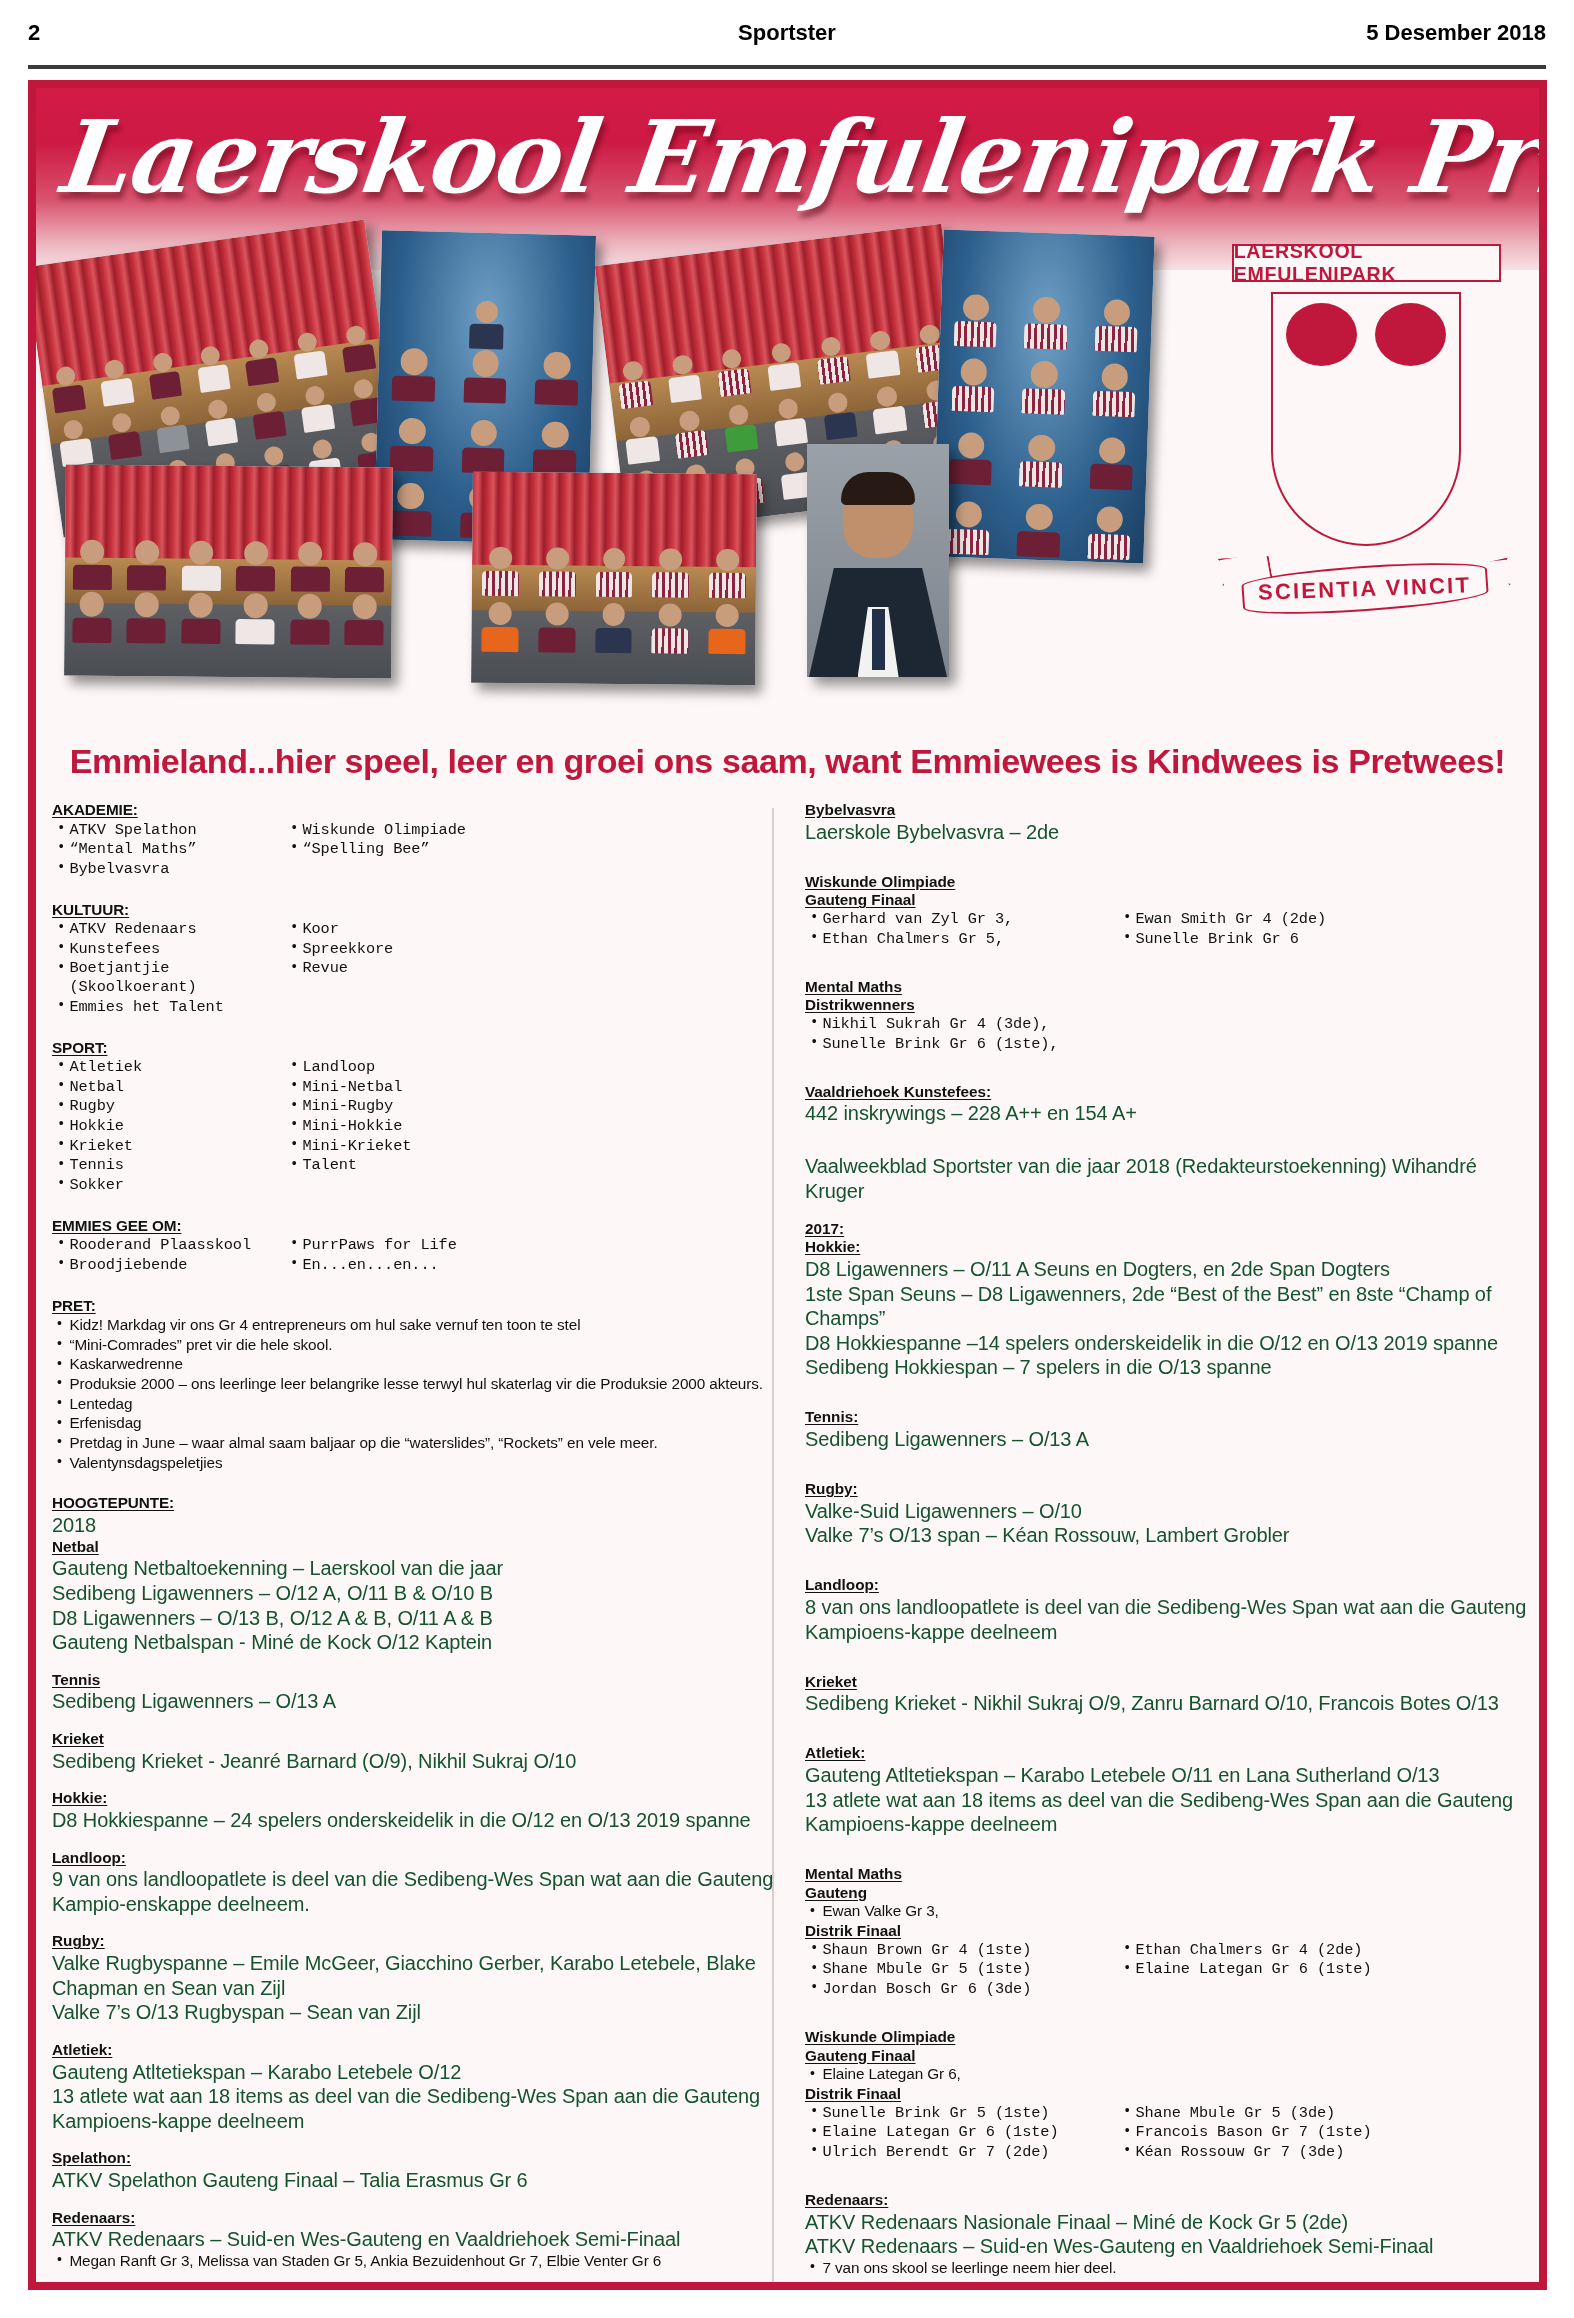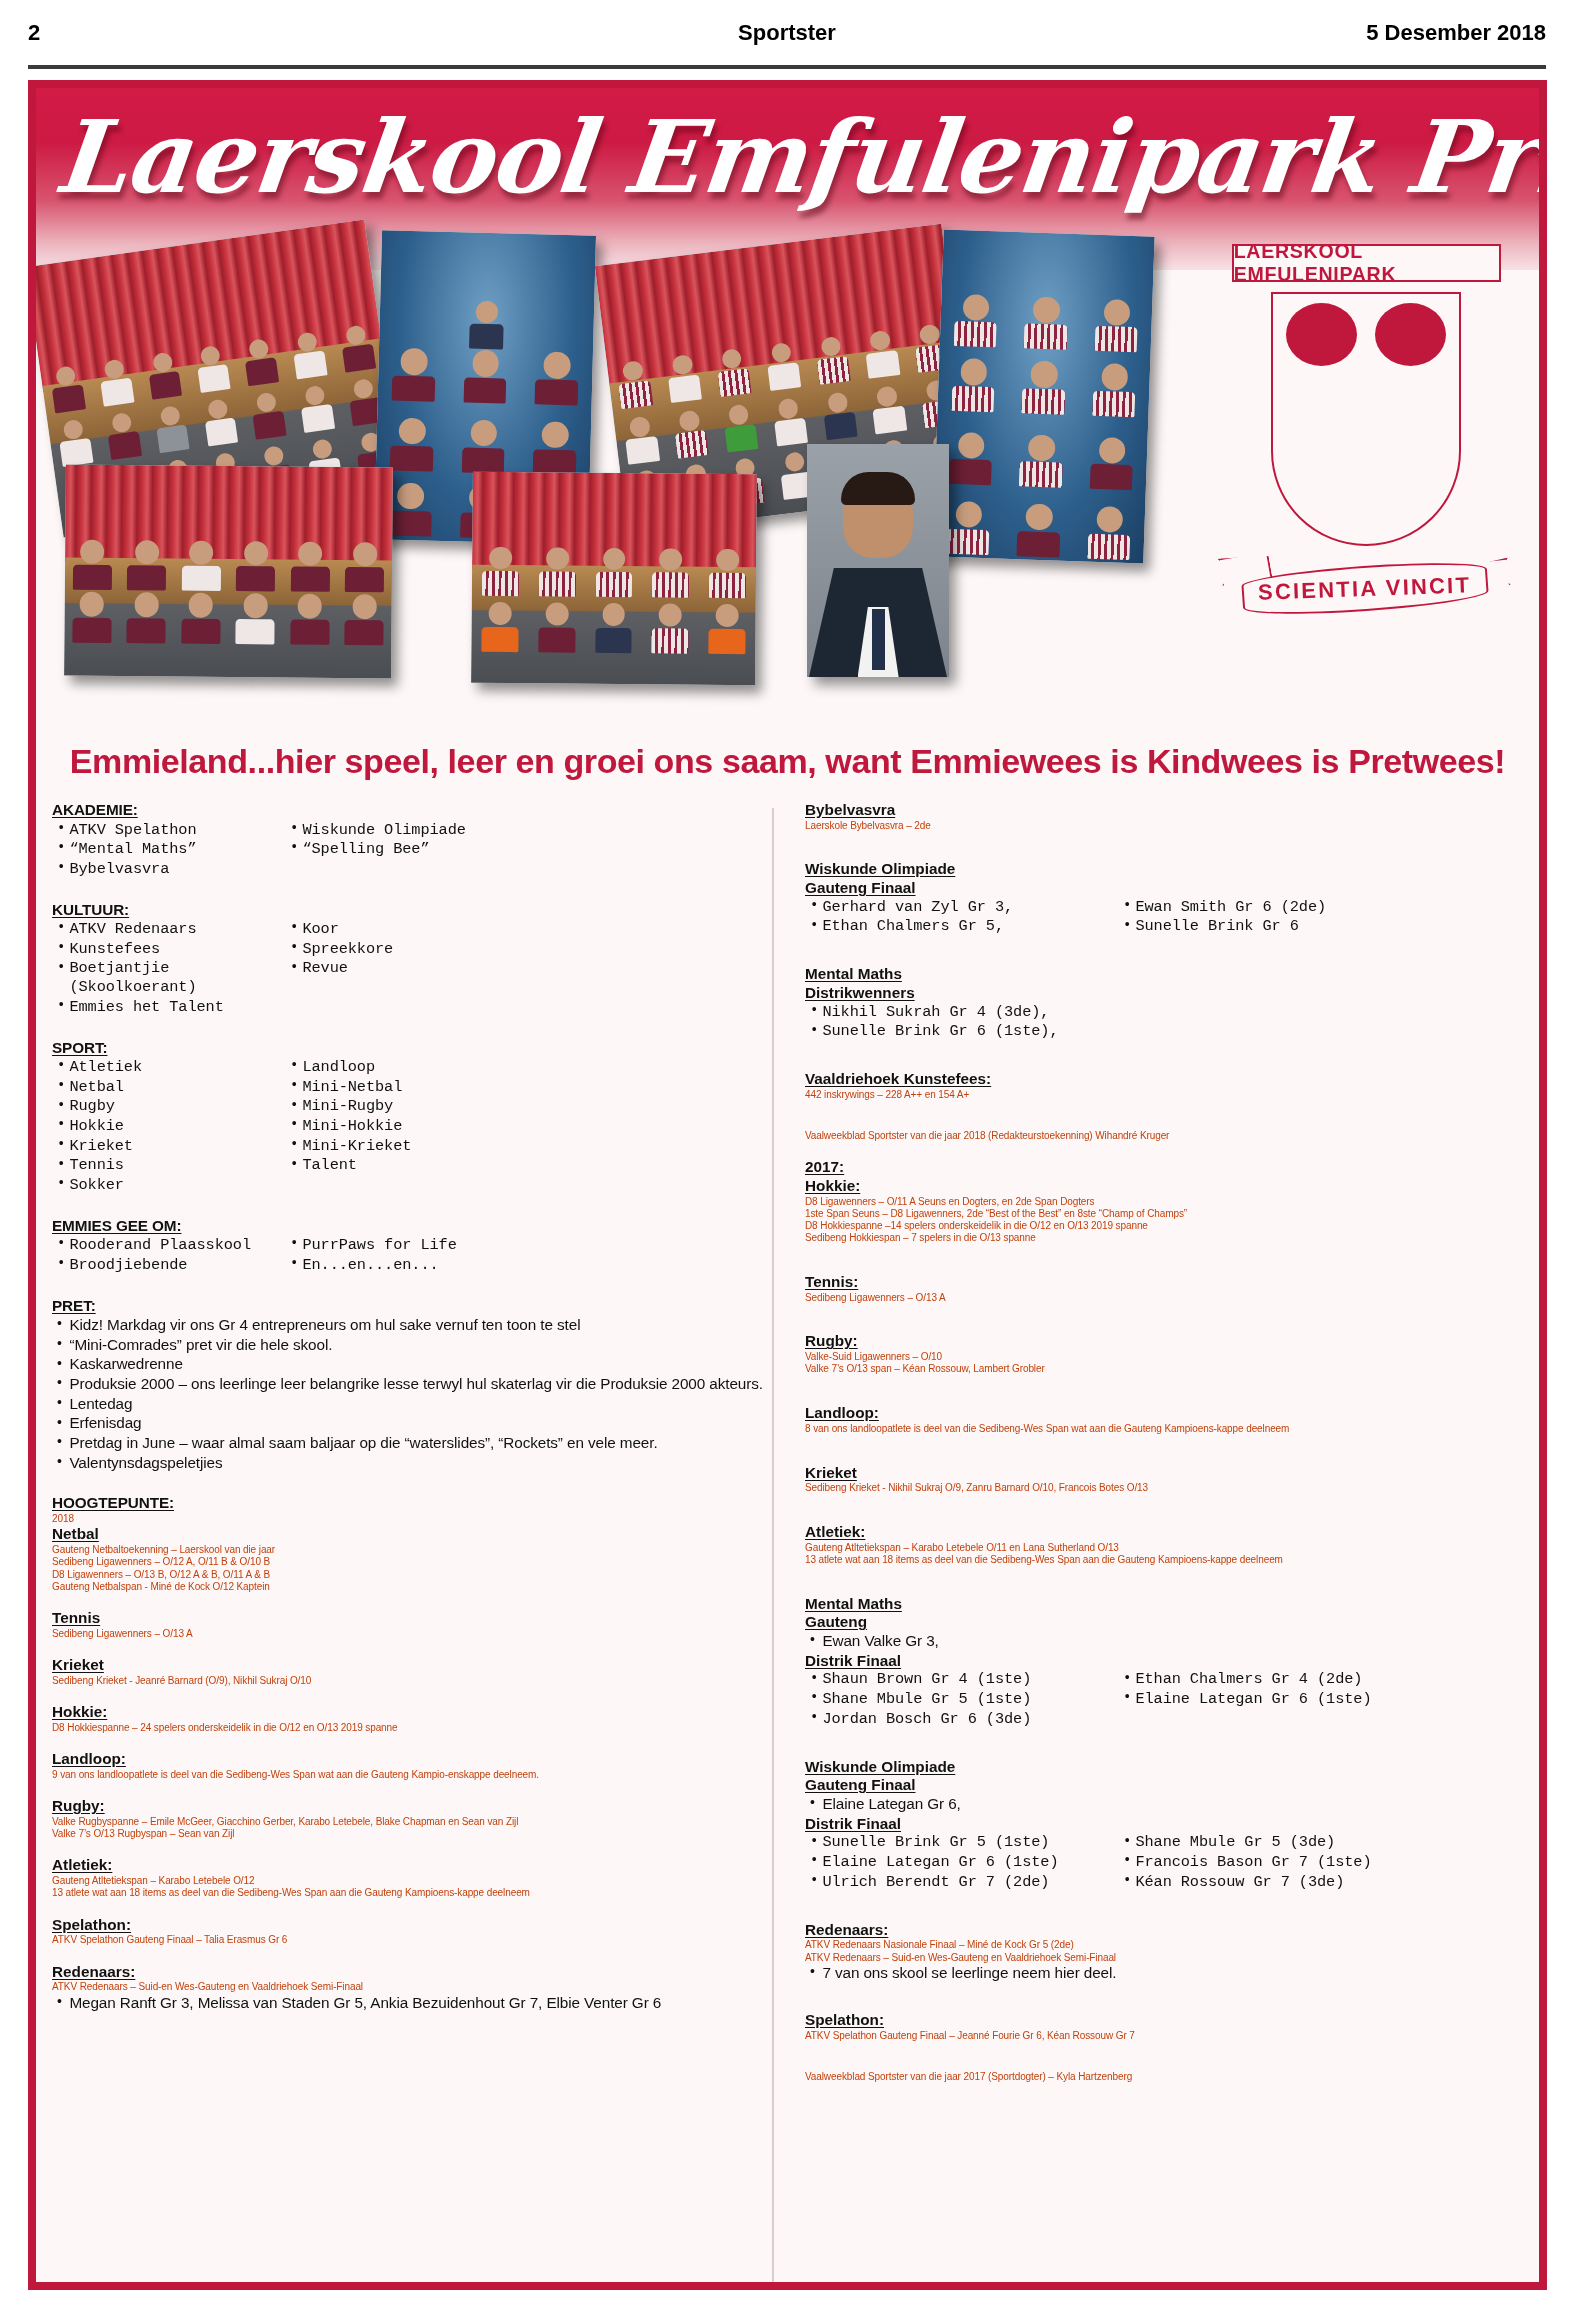--- a/index.html
+++ b/index.html
@@ -230,21 +230,21 @@
     font-size: 15.3px; font-weight: bold; color: #111;
     text-decoration: underline; text-underline-offset: 2.2px;
     margin-bottom: 1.5px; letter-spacing: -0.1px;
   }
   .sub {
     font-size: 15.3px; font-weight: bold; color: #111;
     text-decoration: underline; text-underline-offset: 2.2px;
     margin-bottom: 0.7px;
   }
   .ln {
-    font-size: 10px; color: #c2410c; line-height: 1.23;
+    font-size: 20px; color: #14532d; line-height: 1.23;
     letter-spacing: -0.1px;
   }
   ul.bl { list-style: none; }
   ul.bl li {
     position: relative; padding-left: 17.4px;
     font-size: 15.3px; color: #111; line-height: 1.24;
     letter-spacing: -0.1px; margin-bottom: 0.7px;
   }
   ul.bl li::before {
     content: "\2022"; position: absolute; left: 5.1px; top: -0.7px;
@@ -896,21 +896,21 @@
 
       <div class="blk">
         <div class="sub">Wiskunde Olimpiade</div>
         <div class="sub">Gauteng Finaal</div>
         <div class="two-col two-col-wide">
           <ul class="bl c1">
             <li>Gerhard van Zyl Gr 3,</li>
             <li>Ethan Chalmers Gr 5,</li>
           </ul>
           <ul class="bl c2">
-            <li>Ewan Smith Gr 6 (2de)</li>
+            <li>Ewan Smith Gr 4 (2de)</li>
             <li>Sunelle Brink Gr 6</li>
           </ul>
         </div>
       </div>
 
       <div class="gap-md"></div>
 
       <div class="blk">
         <div class="sub">Mental Maths</div>
         <div class="sub">Distrikwenners</div>

